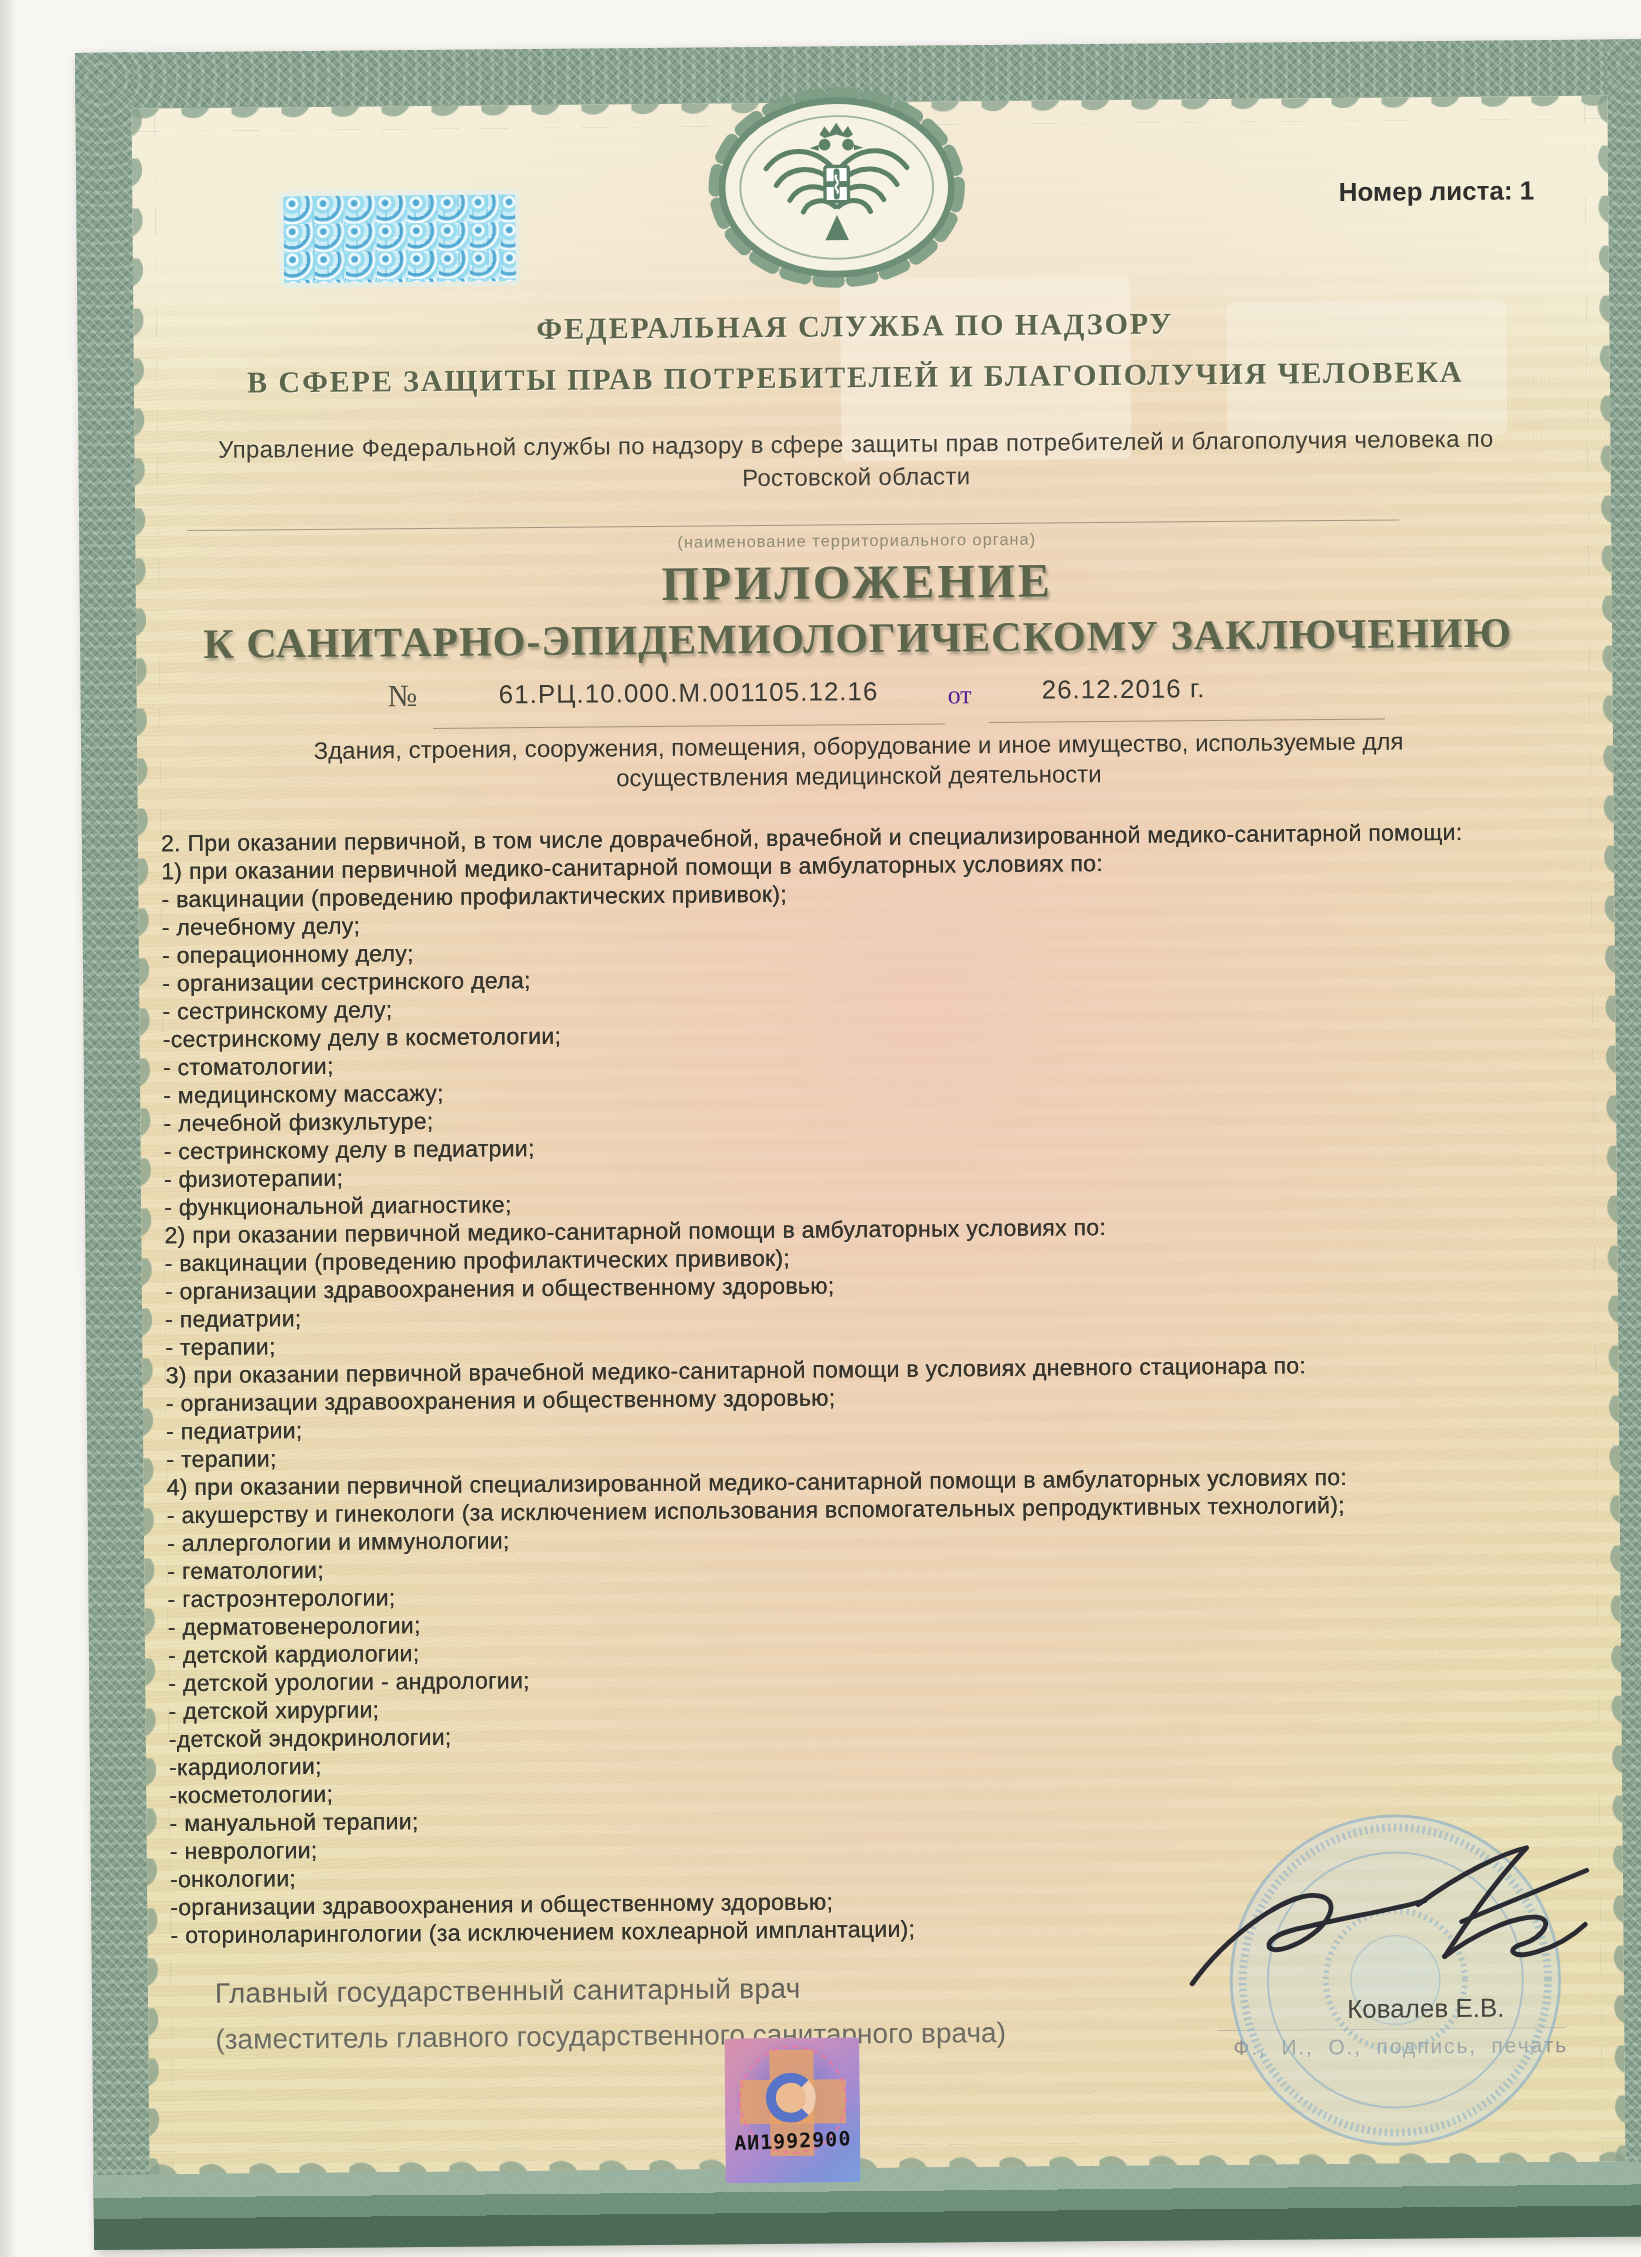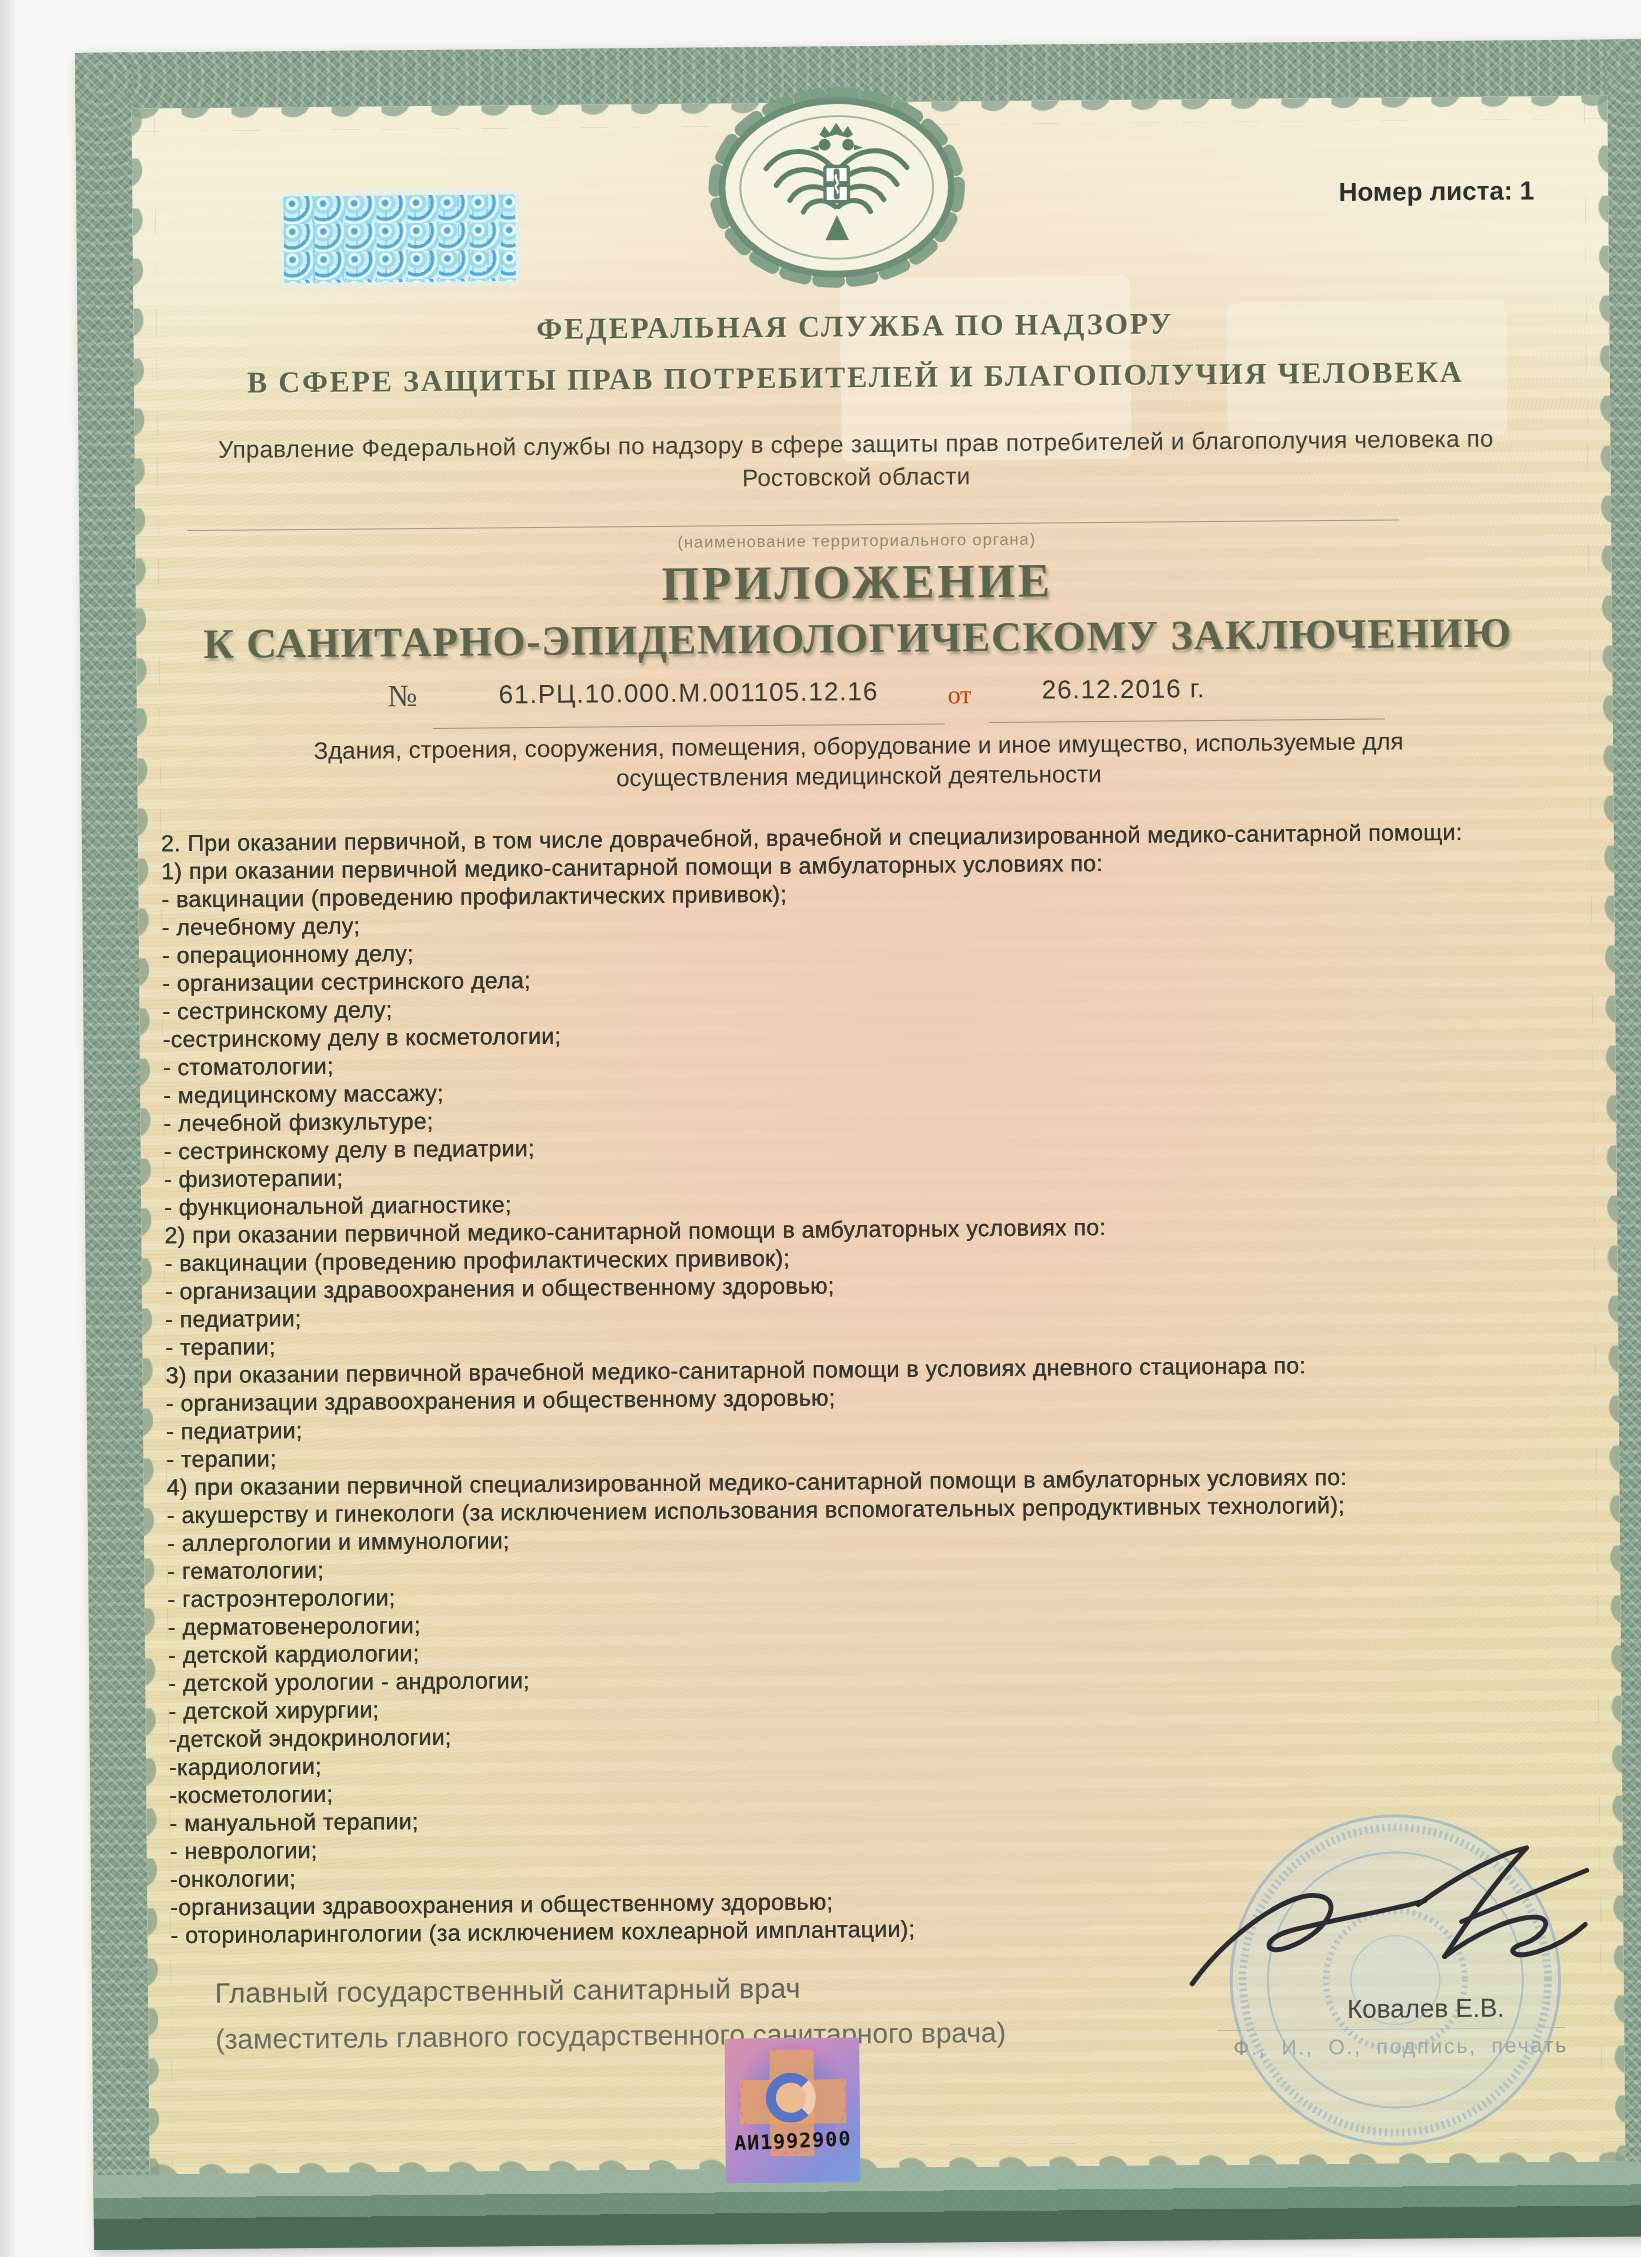--- a/index.html
+++ b/index.html
@@ -71,21 +71,21 @@
   .h-upr2{top:417px;}
   .t-rule{left:108px;top:478px;width:1212px;border-top:1.9px solid rgba(100,95,80,.55);height:0;}
   .t-cap{top:485px;font-size:16.4px;color:var(--muted,#8f8a74);letter-spacing:1px;}
   .h-pril{top:508px;font-size:48px;font-weight:bold;letter-spacing:2.9px;
     color:var(--title-green,#59624b);text-shadow:1.9px 2.9px 2.9px rgba(112,106,86,.55);}
   .h-sanepid{top:568px;font-size:42px;letter-spacing:1px;}
   .num-sign{left:307px;top:628px;font-size:31px;color:#4a4a40;}
   .u-seg{top:630px;height:48px;border-bottom:1.9px solid rgba(100,95,82,.55);
     font-size:26px;color:#3a3a32;text-align:center;letter-spacing:1px;}
   .u-num{left:352px;width:512px;}
-  .ot{left:867px;top:635px;font-size:26px;color:#c2410c;}
+  .ot{left:867px;top:635px;font-size:26px;color:#4c1d95;}
   .u-date{left:908px;width:396px;text-align:left;padding-left:53px;box-sizing:border-box;}
   .subj{top:684px;font-size:24px;color:#34342d;line-height:31px;}
   .subj2{top:714px;}
   .body-list{left:79px;top:778px;width:1424px;font-size:23px;color:var(--text-dark,#35352e);letter-spacing:0.3px;}
   .bline{height:28px;white-space:nowrap;text-shadow:0.3px 0 0 currentColor;}
   .sig-t1{left:123px;top:1926px;font-size:28px;color:#61615a;letter-spacing:0.3px;}
   .sig-t2{left:123px;top:1972px;font-size:28px;color:#6b6b62;}
   .signee{left:1255px;top:1952px;font-size:26px;color:#45453f;z-index:5;}
   .sig-rule{left:1125px;top:1987px;width:348px;border-top:1.9px solid rgba(128,128,118,.45);height:0;}
   .sig-cap{left:1141px;top:1993px;font-size:21px;color:#90908a;letter-spacing:1.9px;word-spacing:6.8px;}

